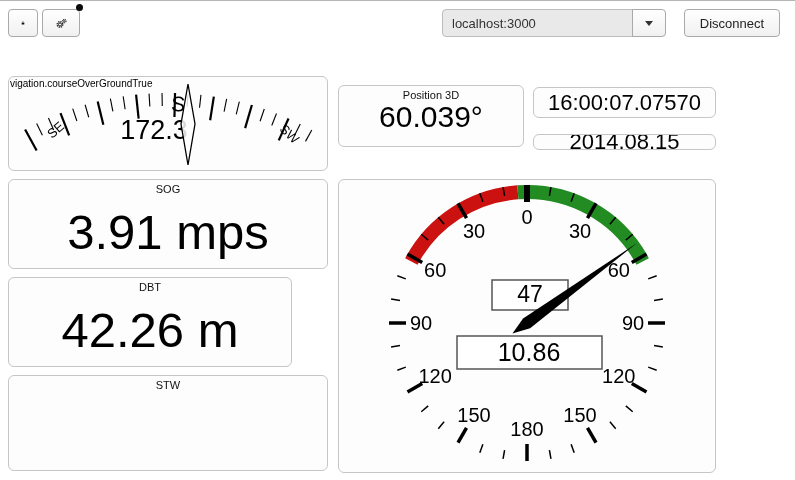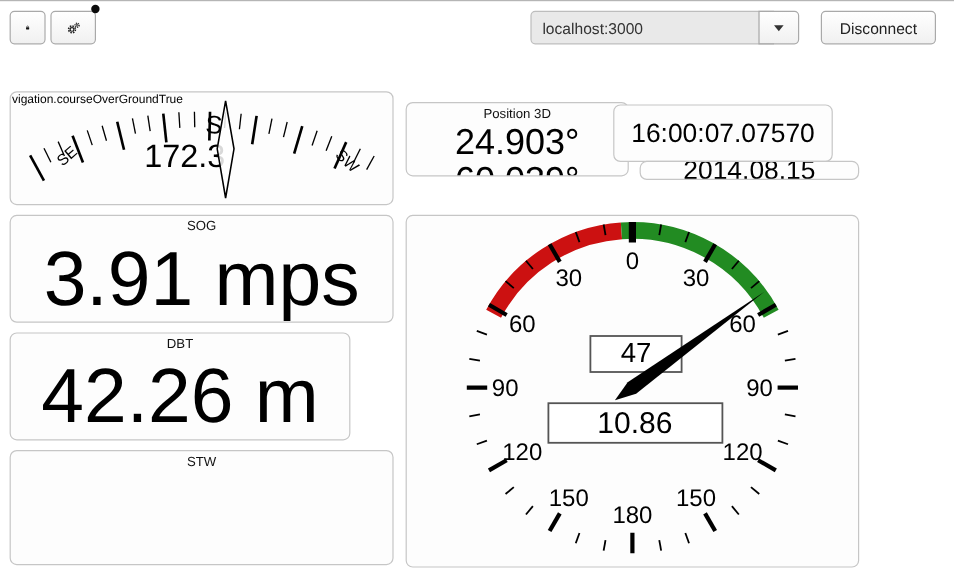--- a/index.html
+++ b/index.html
@@ -34,21 +34,21 @@
     border-radius:50%;background:#0a0a0a;
   }
   .widget{
     position:absolute;box-sizing:border-box;overflow:hidden;
     border:1px solid #c6c6c6;border-radius:6px;background:#fdfdfd;
     display:flex;flex-direction:column;
   }
   .wtitle{font-size:11px;color:#111;text-align:center;padding-top:3px;flex:none;}
   .bigval{
     flex:1;display:flex;align-items:center;justify-content:center;
-    font-size:64px;color:#000;letter-spacing:0;
+    font-size:49px;color:#000;letter-spacing:0;
   }
   .posval{font-size:30px;line-height:32px;text-align:center;color:#000;}
   .clockbox{align-items:center;justify-content:center;font-size:22px;color:#000;}
   .pathlabel{
     position:absolute;left:1px;top:1px;font-size:10px;color:#000;
     white-space:nowrap;z-index:2;
   }
   svg text{font-family:"Liberation Sans","DejaVu Sans",sans-serif;fill:#000;}
 </style>
 </head>
@@ -112,25 +112,24 @@
       <text x="168.7718590767003" y="34.170568434653205" text-anchor="middle" font-size="21" transform="rotate(4 168.7718590767003 34.170568434653205)">S</text>
       <text x="49.59528402300339" y="56.25864103331668" text-anchor="middle" font-size="13" transform="rotate(-41 49.59528402300339 56.25864103331668)">SE</text>
       <text x="277.33311328739586" y="60.23381962973801" text-anchor="middle" font-size="13" transform="rotate(43 277.33311328739586 60.23381962973801)">SW</text>
       <text x="145" y="62" text-anchor="middle" font-size="27">172.3</text>
       <polygon points="179,7 186,47 179,88 172,47" fill="rgba(255,255,255,0.85)" stroke="#000" stroke-width="1.3"></polygon>
     </svg>
 </div>
 
 <div class="widget" style="left:338px;top:84px;width:186px;height:62px">
   <div class="wtitle">Position 3D</div>
-  <div class="posval" style="margin-top:2px">24.903°</div>
   <div class="posval">60.039°</div>
 </div>
 
-<div class="widget clockbox" style="left:511px;top:86px;width:183px;height:48px;flex-direction:row">
+<div class="widget clockbox" style="left:533px;top:86px;width:183px;height:31px;flex-direction:row">
   <span>16:00:07.07570</span>
 </div>
 <div class="widget clockbox" style="left:533px;top:133px;width:183px;height:16px;flex-direction:row">
   <span>2014.08.15</span>
 </div>
 
 <div class="widget" style="left:8px;top:178px;width:320px;height:90px">
   <div class="wtitle">SOG</div>
   <div class="bigval">3.91 mps</div>
 </div>

